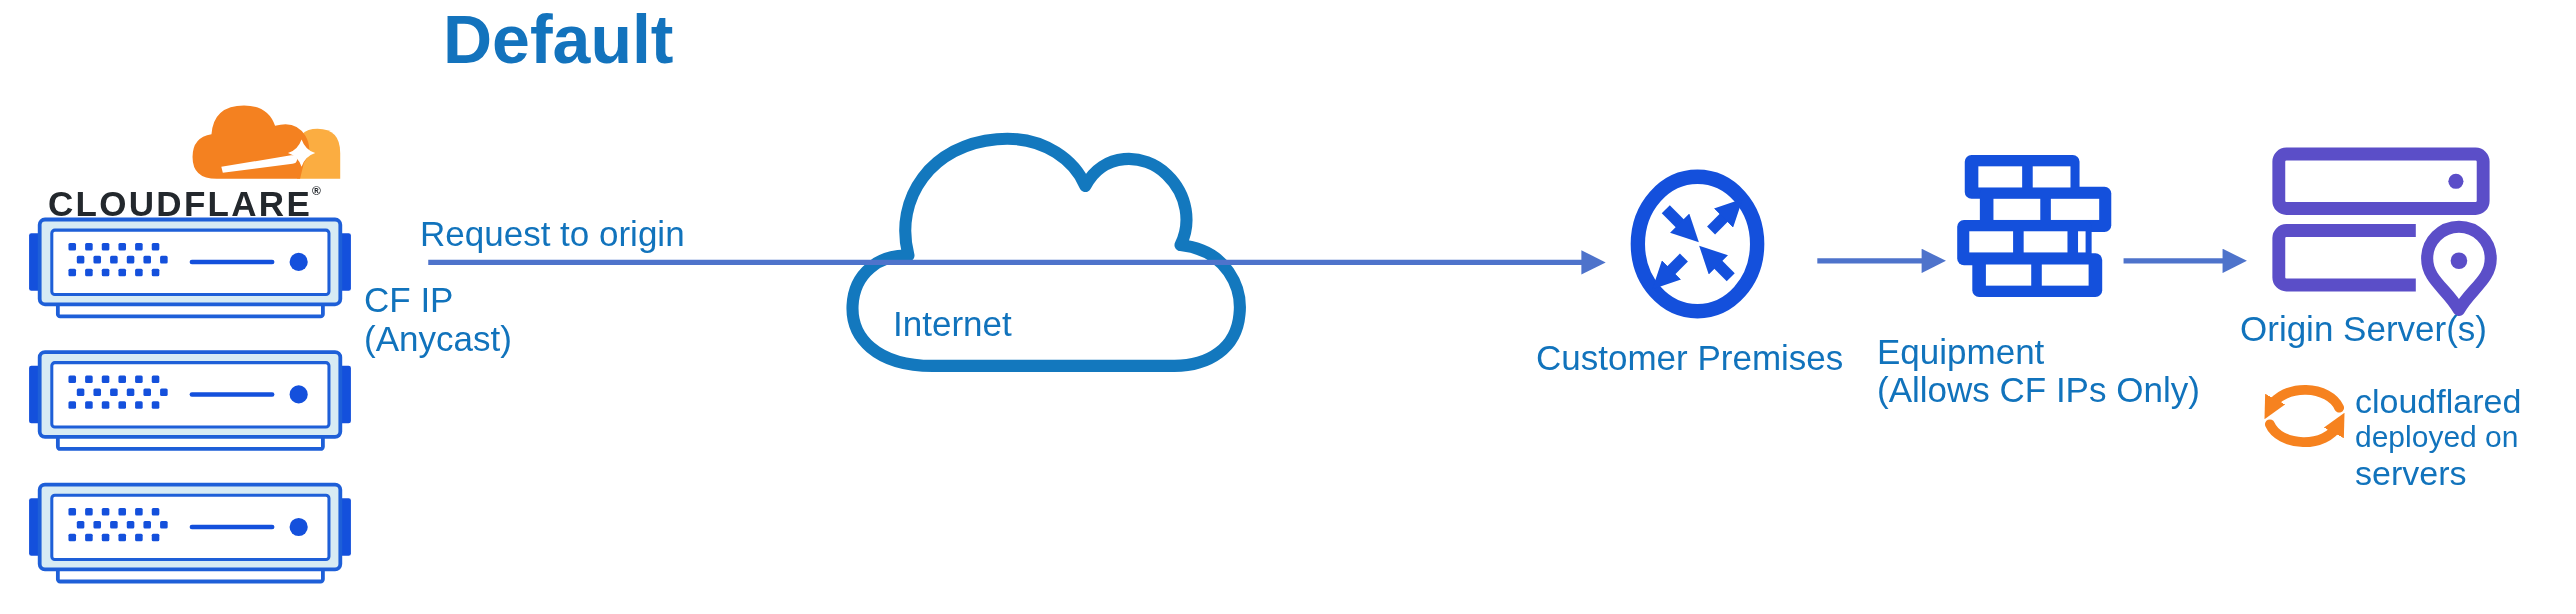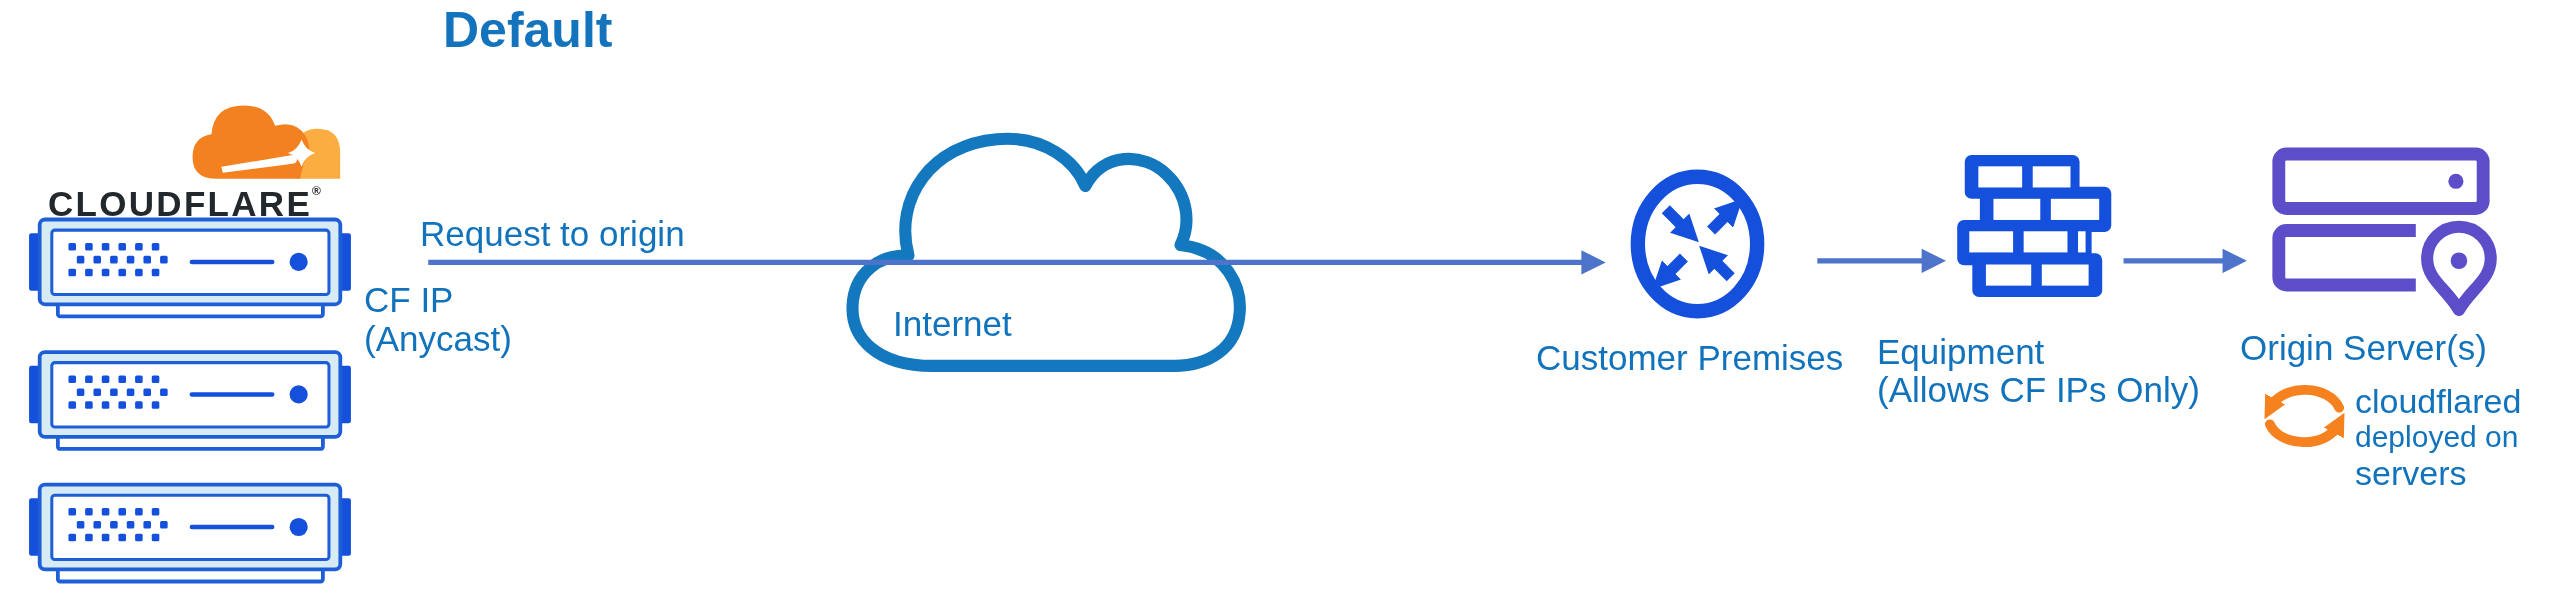--- a/index.html
+++ b/index.html
@@ -6,21 +6,21 @@
   body{
     position:relative;
     width:2576px;height:614px;
     background:#ffffff;
     font-family:"Liberation Sans",sans-serif;
     overflow:hidden;
   }
   .abs{position:absolute;}
   .page-title{
     color:var(--title_blue);
-    font-size:50px;
+    font-size:68px;
     font-weight:600;
     line-height:1;
     white-space:nowrap;
   }
   .wordmark{
     color:var(--wordmark_black);
     font-size:35px;
     font-weight:900;
     letter-spacing:2.3px;
     line-height:1;
@@ -167,21 +167,21 @@
 
 <svg class="abs" style="left:2272px;top:147px;" width="221" height="173" viewBox="0 0 292 228">
   <rect x="9" y="9" width="270" height="72" rx="10" fill="#ffffff" stroke="var(--purple)" stroke-width="17"></rect>
   <circle cx="243" cy="45" r="10" fill="var(--purple)"></circle>
   <rect x="9" y="110" width="270" height="72" rx="10" fill="#ffffff" stroke="var(--purple)" stroke-width="17"></rect>
   <rect x="190" y="92" width="104" height="102" fill="#ffffff"></rect>
   <path d="M247 105 a42 42 0 0 0 -42 42 c0 28 26 40 42 68 c16 -28 42 -40 42 -68 a42 42 0 0 0 -42 -42 Z" fill="#ffffff" stroke="var(--purple)" stroke-width="16" stroke-linejoin="round"></path>
   <circle cx="247" cy="150" r="11" fill="var(--purple)"></circle>
 </svg>
 
-<div class="abs lbl center" style="left:2240px;top:328px;width:288px;">Origin Server(s)</div>
+<div class="abs lbl center" style="left:2240px;top:309px;width:288px;">Origin Server(s)</div>
 
 <svg class="abs" style="left:2257px;top:381px;" width="95" height="70" viewBox="0 0 125 92">
   <defs>
     <marker id="ah3" viewBox="0 0 10 10" refX="3.5" refY="5" markerWidth="2.3" markerHeight="2.3" orient="auto">
       <path d="M0 0 L10 5 L0 10 Z" fill="var(--sync_orange)"></path>
     </marker>
   </defs>
   <g stroke="var(--sync_orange)" stroke-width="13" fill="none" stroke-linecap="round">
     <path d="M108 35 A47 33 0 0 0 19 33" marker-end="url(#ah3)"></path>
     <path d="M17 57 A47 33 0 0 0 106 59" marker-end="url(#ah3)"></path>

